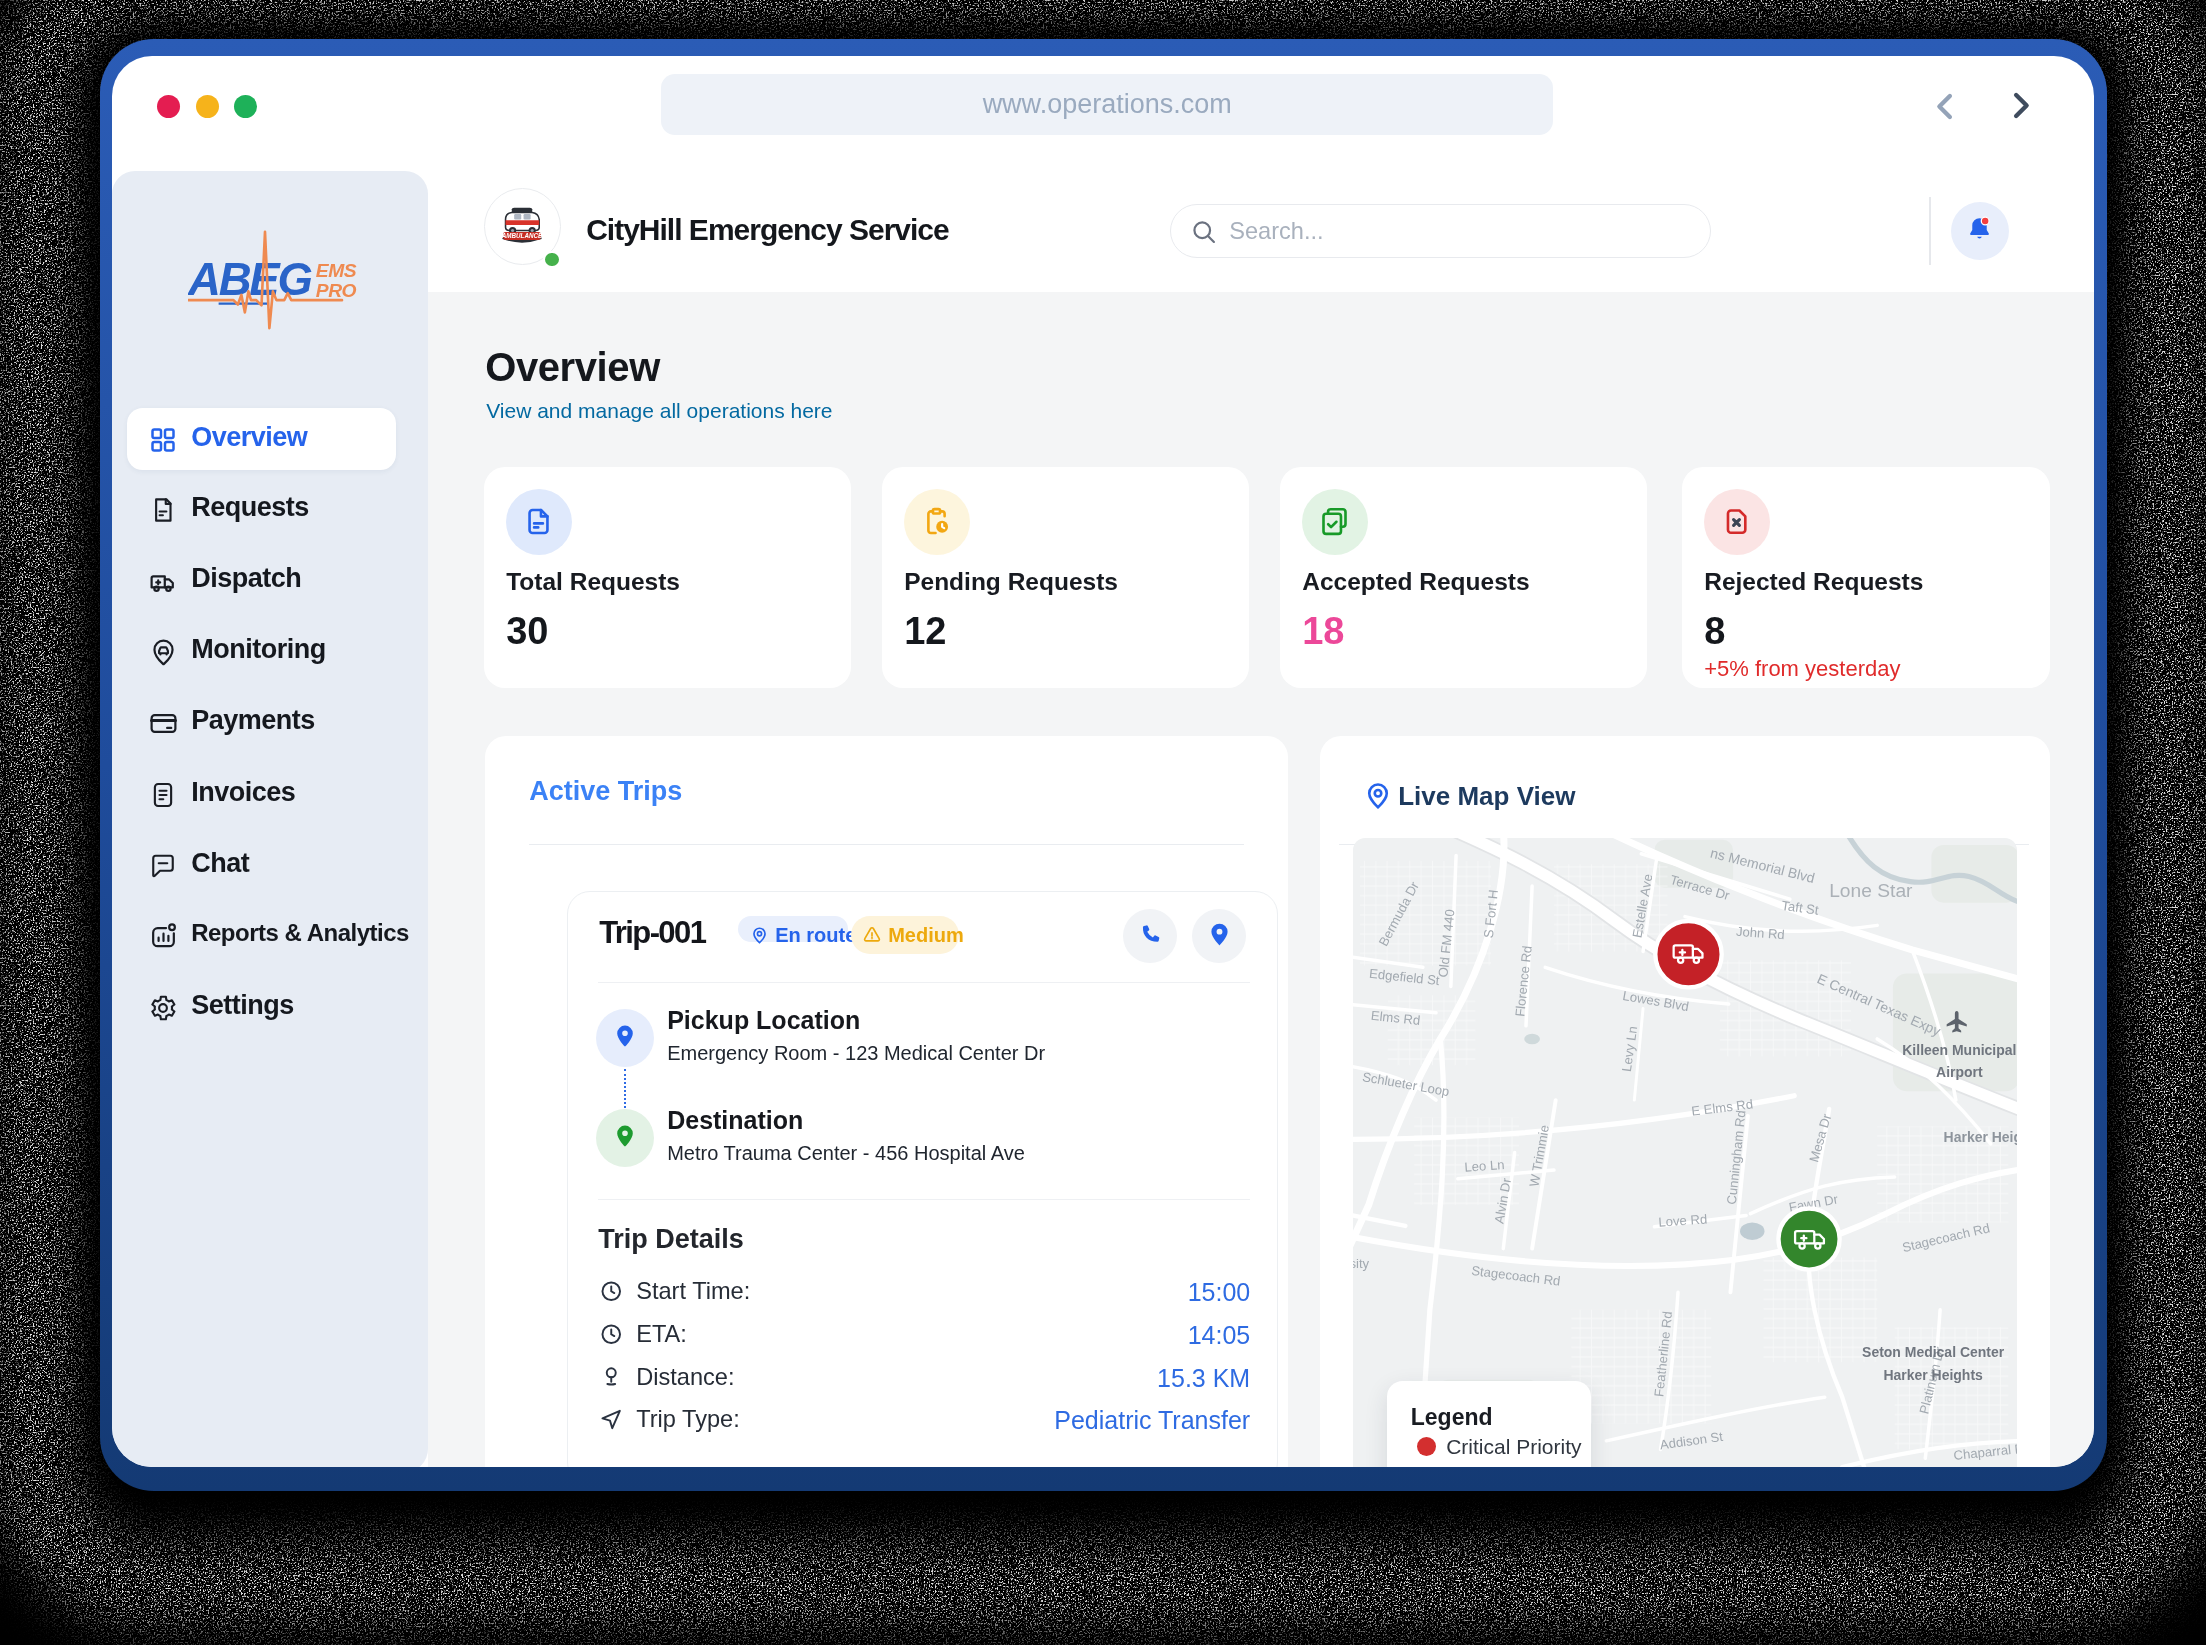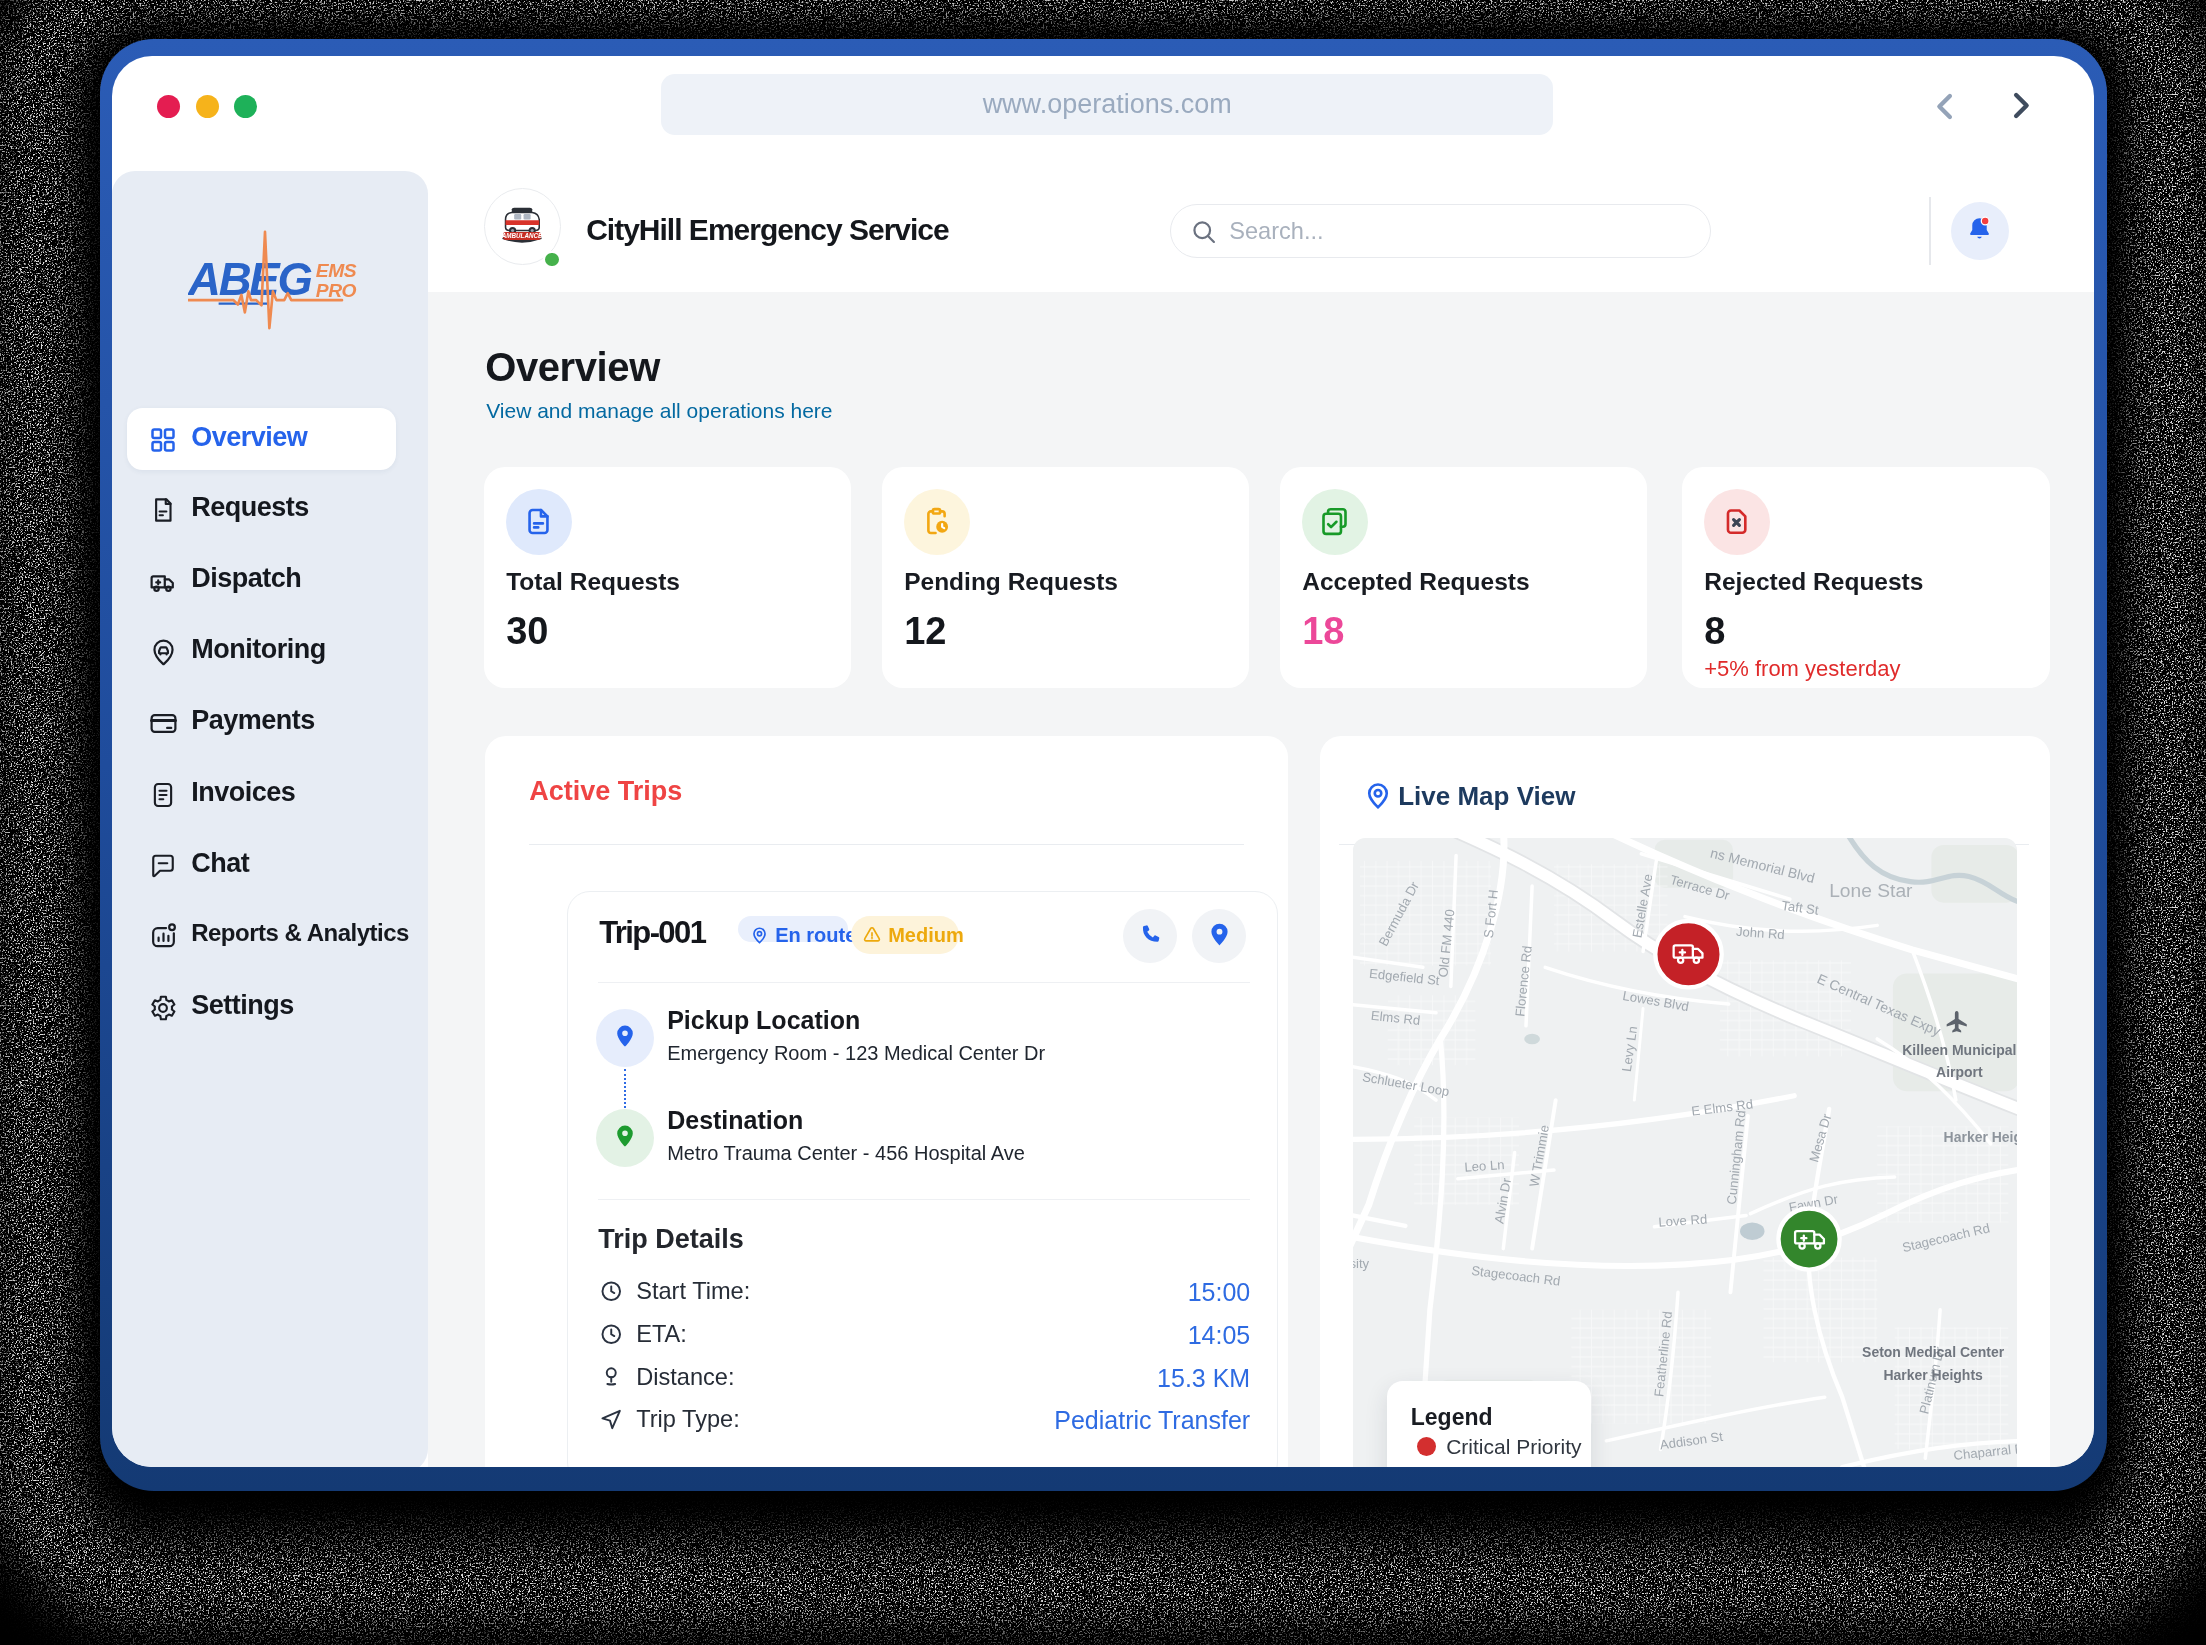--- a/index.html
+++ b/index.html
@@ -226,21 +226,21 @@
       <svg class="abs" style="left:38px; top:38px;" width="33" height="33" viewBox="0 0 24 24" fill="none" stroke="#d42a2a" stroke-width="1.9" stroke-linecap="round" stroke-linejoin="round">
         <path d="M5.8 6.2a2.2 2.2 0 0 1 2.2-2.2h6.1l4.3 4.3v9.7a2.2 2.2 0 0 1-2.2 2.2H8a2.2 2.2 0 0 1-2.2-2.2z"></path>
         <path d="M9.9 10.6l4.2 4.2M14.1 10.6l-4.2 4.2" stroke="#3c4454" stroke-width="2.3"></path>
         </svg>
       <div class="abs" style="left:22px; top:101px; font-size:24.5px; font-weight:700; color:#181b21;">Rejected Requests</div>
       <div class="abs" style="left:22px; top:143px; font-size:38px; font-weight:800; color:#14171c;">8</div>
       <div class="abs" style="left:22px; top:189px; font-size:22px; color:#e02b2b;">+5% from yesterday</div>
     </div>
 
     <div class="card" style="left:373px; top:680px; width:803px; height:786px; border-radius:21px;">
-      <div class="abs" style="left:44px; top:40px; font-size:27px; font-weight:700; color:#ef4444;">Active Trips</div>
+      <div class="abs" style="left:44px; top:40px; font-size:27px; font-weight:700; color:#3b82f6;">Active Trips</div>
       <div class="abs" style="left:44px; top:108px; width:715px; height:1.7px; background:#e9ecf0;"></div>
       <div class="abs" style="left:47px; top:155px; width:711px; height:594px; border:1.7px solid #eceff2; border-radius:23px; background:#fff;margin-left:35px;">
         <div class="abs" style="left:31px; top:23px; font-size:31px; font-weight:800; color:#14161b; letter-spacing:-1.6px;">Trip-001</div>
         <div class="abs" style="left:170px; top:24.5px; width:110px; height:26px; background:#e9effc; border-radius:19px;">
           <svg class="abs" style="left:12.2px; top:9.6px;" width="19" height="19" viewBox="0 0 24 24" fill="none" stroke="#2563eb" stroke-width="2.1">
             <path d="M12 21s-7-6.4-7-11.2a7 7 0 0 1 14 0C19 14.6 12 21 12 21z"></path>
               <circle cx="12" cy="9.8" r="2.6"></circle>
             </svg>
           <span class="abs" style="left:37px; top:7.9px; font-size:20px; font-weight:600; color:#2563eb;">En route</span>
         </div>

